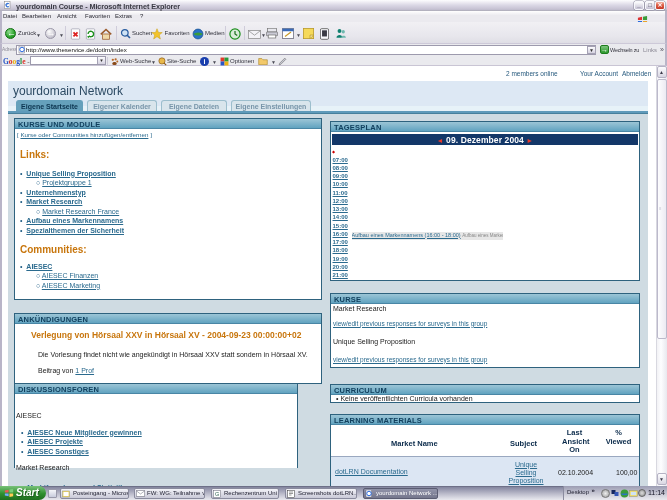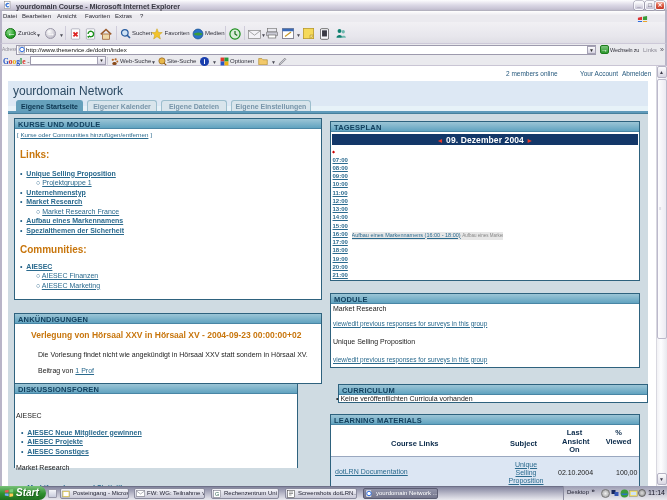--- a/index.html
+++ b/index.html
@@ -313,36 +313,36 @@
     <div><span class="plink">17:00</span></div>
     <div><span class="plink">18:00</span></div>
 <div><span class="plink">19:00</span></div>
     <div><span class="plink">20:00</span></div>
     <div><span class="plink">21:00</span></div>
 </div>
 <div class="abs" style="left:351.5px;top:231.5px;width:151px;height:8px;background:#e7e7e7;font-size:5.5px;white-space:nowrap;overflow:hidden;">
 <span class="plink">Aufbau eines Markennamens (16:00 - 18:00)</span> <span style="color:#888;font-size:4.5px;">Aufbau eines Markennamens</span></div>
 
 <div class="abs portlet" style="left:330px;top:293px;width:310px;height:75px;">
-  <div class="phead">MODULE</div>
+  <div class="phead">KURSE</div>
 </div>
 <div class="abs" style="left:333px;top:305px;font-size:7px;color:#222;">Market Research</div>
 <div class="abs" style="left:333px;top:319.5px;font-size:6.5px;"><span class="plink">view/edit previous responses for surveys in this group</span></div>
 <div class="abs" style="left:333px;top:338px;font-size:7px;color:#222;">Unique Selling Proposition</div>
 <div class="abs" style="left:333px;top:355.5px;font-size:6.5px;"><span class="plink">view/edit previous responses for surveys in this group</span></div>
 
-<div class="abs portlet" style="left:330px;top:384px;width:310px;height:19px;margin-left:8px;">
+<div class="abs portlet" style="left:330px;top:384px;width:310px;height:19px;">
   <div class="phead">CURRICULUM</div>
 </div>
 <div class="abs" style="left:336px;top:395px;font-size:7px;color:#222;">• Keine veröffentlichten Curricula vorhanden</div>
 
 <div class="abs portlet" style="left:330px;top:414px;width:310px;height:72px;border-bottom:none;">
   <div class="phead">LEARNING MATERIALS</div>
 </div>
-<div class="abs" style="left:391px;top:439px;font-size:7.5px;font-weight:bold;color:#0a2a4a;">Course Links</div>
+<div class="abs" style="left:391px;top:439px;font-size:7.5px;font-weight:bold;color:#0a2a4a;">Market Name</div>
 <div class="abs" style="left:510px;top:439px;font-size:7.5px;font-weight:bold;color:#0a2a4a;">Subject</div>
 <div class="abs" style="left:562px;top:429px;font-size:7.5px;font-weight:bold;color:#0a2a4a;text-align:center;width:25px;line-height:8.5px;">Last Ansicht On</div>
 <div class="abs" style="left:600px;top:429px;font-size:7.5px;font-weight:bold;color:#0a2a4a;text-align:center;width:37px;line-height:8.5px;">%<br>Viewed</div>
 <div class="abs" style="left:331px;top:456px;width:308px;height:30px;background:#dce6f3;border-top:1px solid #9aa8c0;"></div>
 <div class="abs" style="left:335px;top:468px;font-size:7px;"><span class="plink">dotLRN Documentation</span></div>
 <div class="abs" style="left:505px;top:460.5px;font-size:7px;text-align:center;width:42px;line-height:8px;"><span class="plink">Unique<br>Selling<br>Proposition</span></div>
 <div class="abs" style="left:558px;top:469px;font-size:7px;color:#222;">02.10.2004</div>
 <div class="abs" style="left:616px;top:469px;font-size:7px;color:#222;">100,00</div>
 
 <div class="abs" id="taskbar" style="left:0;top:486px;width:667px;height:14px;background:linear-gradient(#83859e 0%,#9b9cb2 22%,#b9b9c9 50%,#d8d8e2 82%,#e9e9ef 100%);border-top:1px solid #6e7088;"></div>

